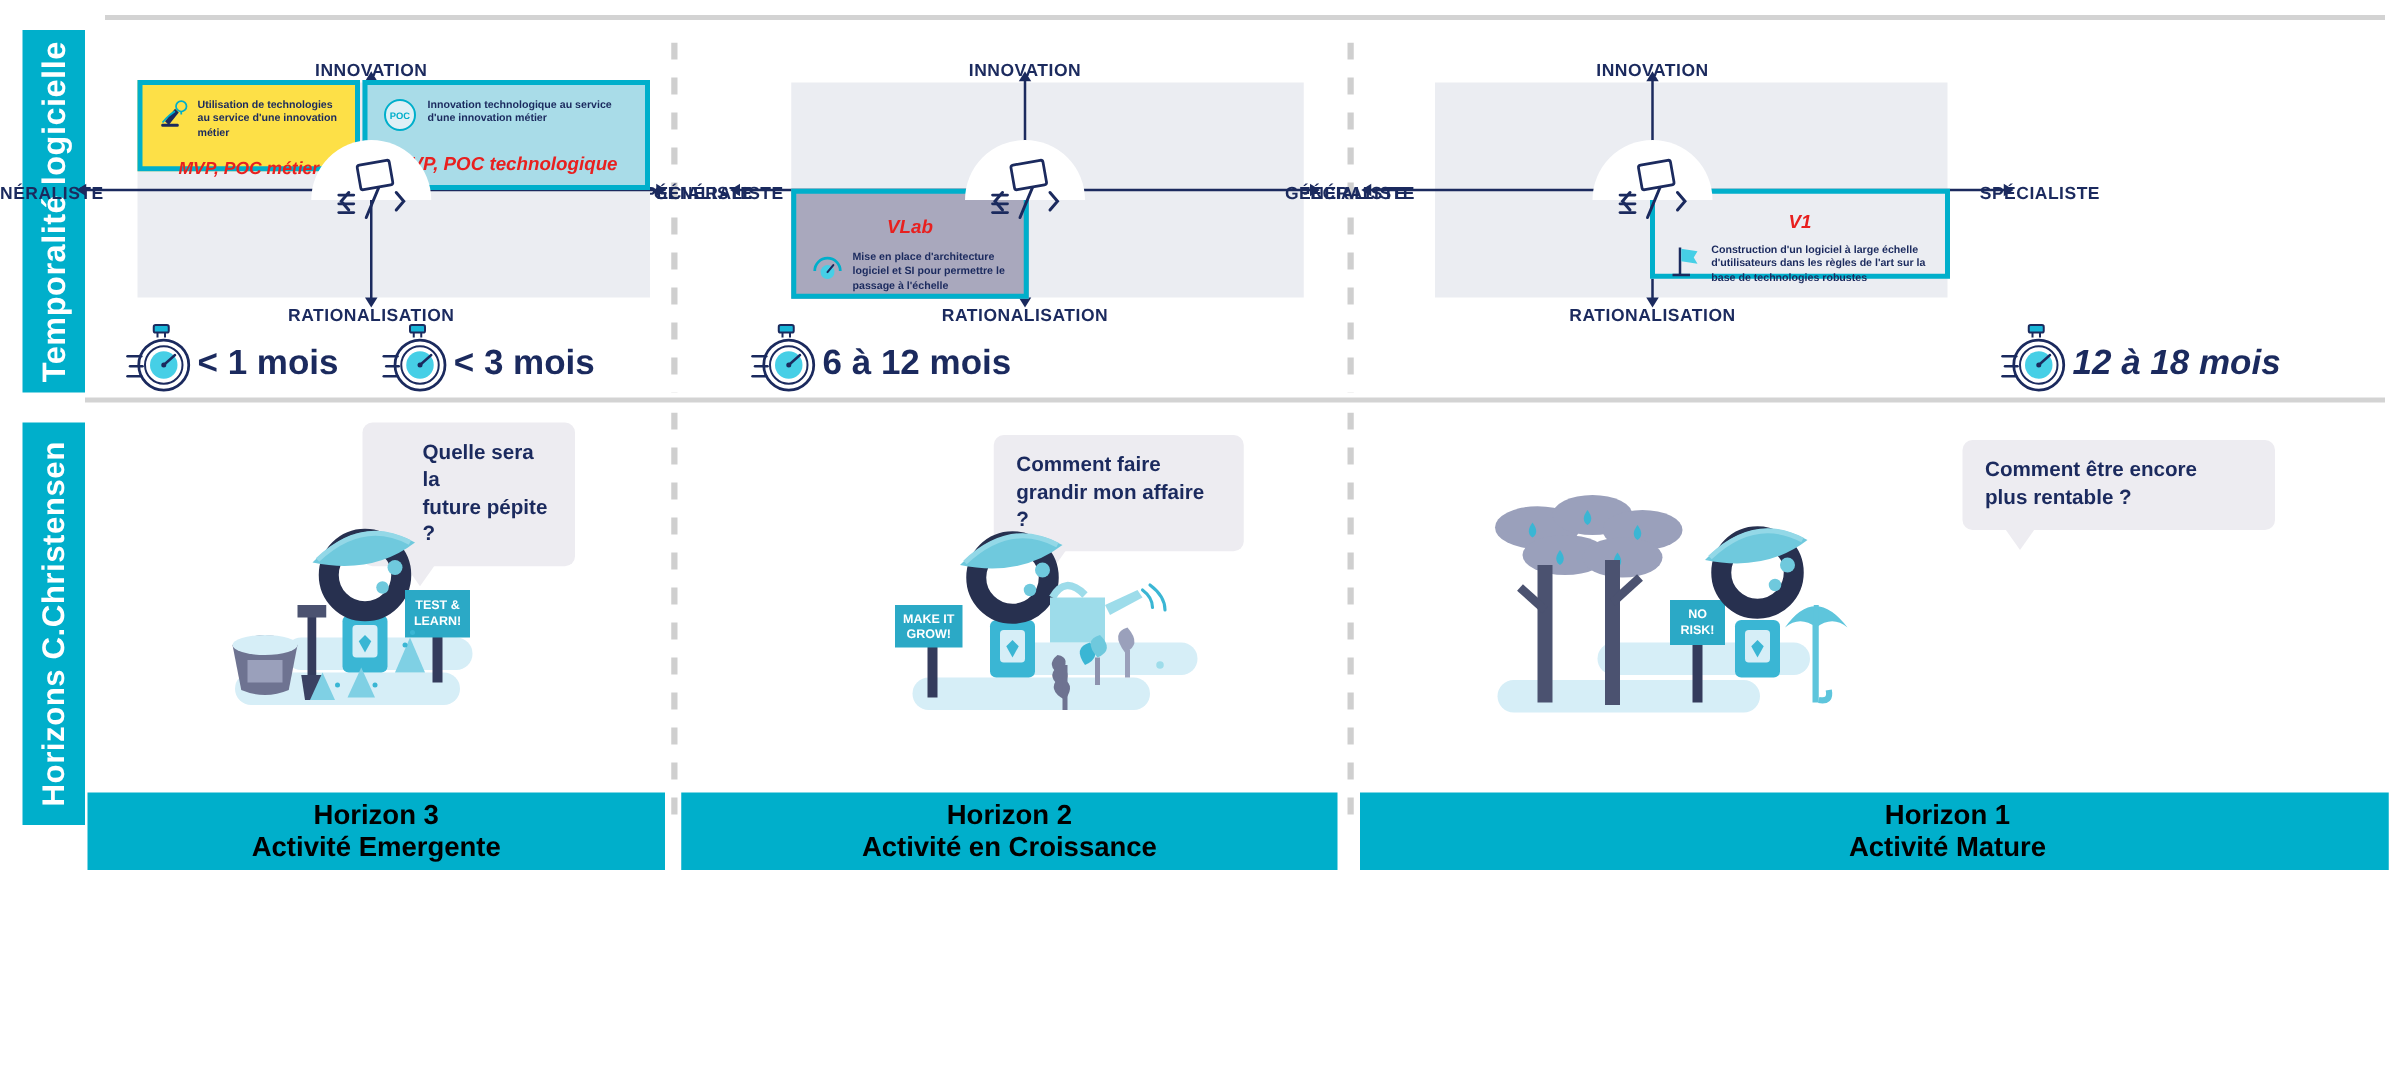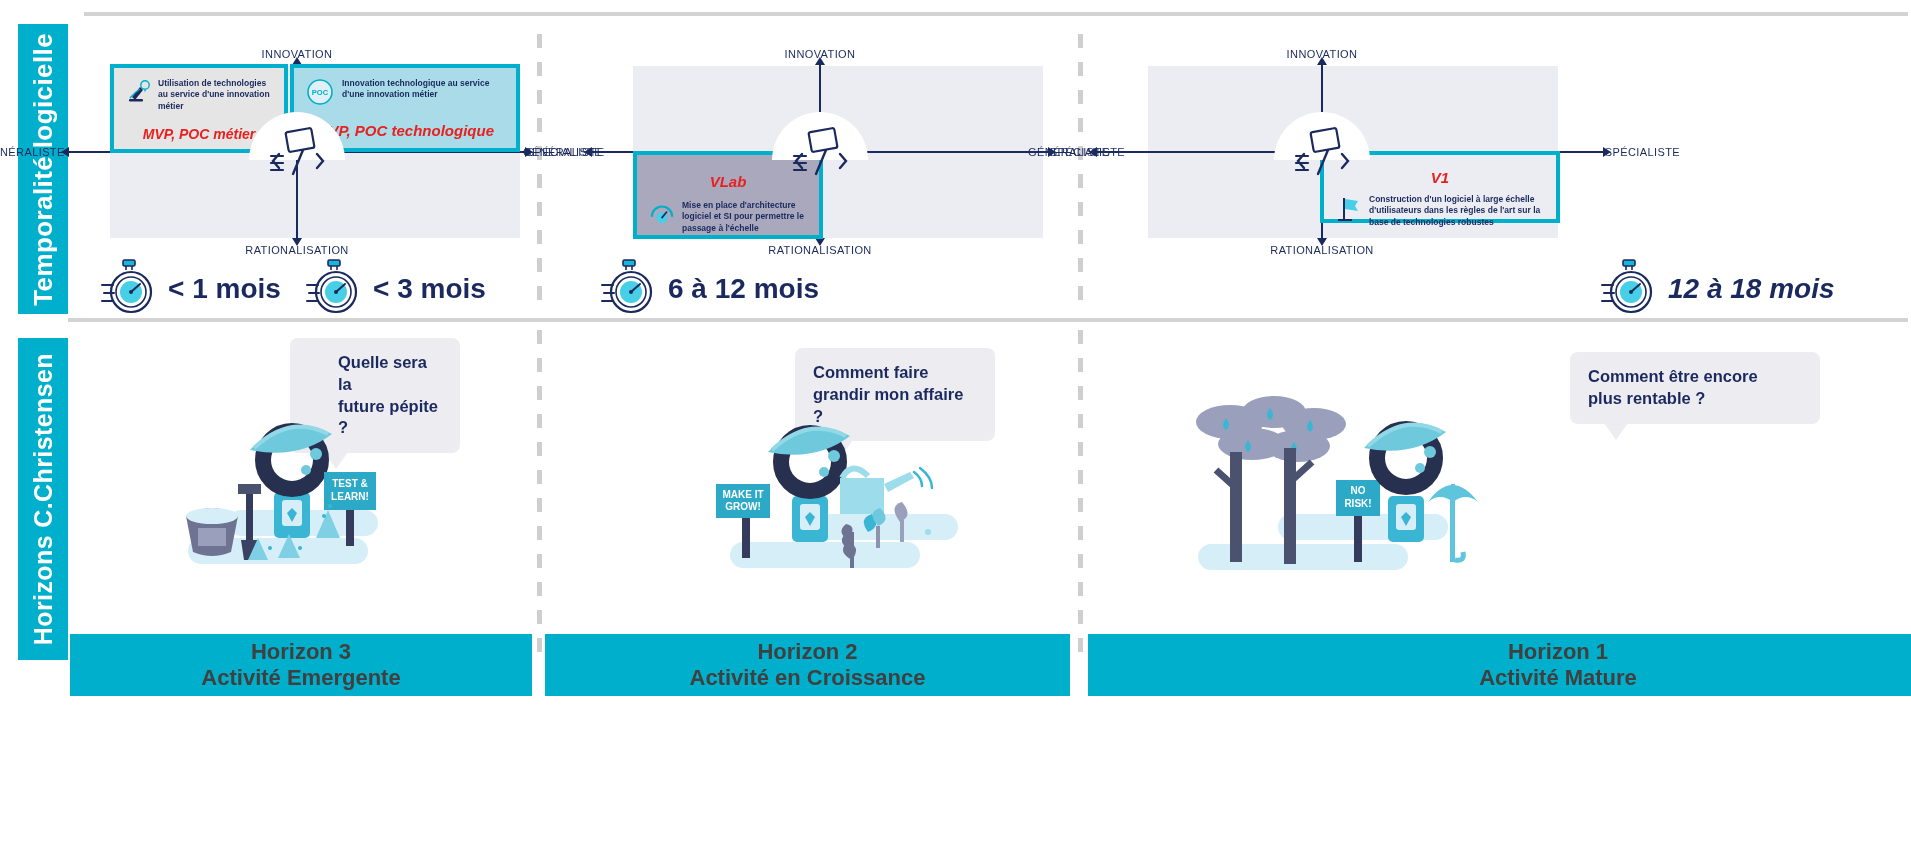--- a/index.html
+++ b/index.html
@@ -37,21 +37,21 @@
   #vd-1-bot { left:537px;  top:330px; height:330px; }
   #vd-2-bot { left:1078px; top:330px; height:330px; }
 
   
   .quad { position:absolute; top:34px; height:265px; }
   #quad-1 { left:62px;   width:470px; }
   #quad-2 { left:585px;  width:470px; }
   #quad-3 { left:1090px; width:470px; }
   #quad-3 { width:520px; }
 
-  .axis-label { position:absolute; font-size:11px; font-weight:normal;
+  .axis-label { position:absolute; font-size:14px; font-weight:bold;
                 color:#1b2a5e; letter-spacing:.4px; white-space:nowrap; }
   .lbl-innov { top:14px; left:50%; transform:translateX(-50%); }
   .lbl-ratio { top:210px; left:50%; transform:translateX(-50%); }
   .lbl-left  { top:112px; left:-62px; }
   .lbl-right { top:112px; right:-70px; }
 
   .grey-field { position:absolute; background:#ebedf2; }
 
   .axis-v { position:absolute; width:2px; background:#1b2a5e;
             left:50%; margin-left:-1px; top:30px; height:175px; }
@@ -75,41 +75,41 @@
   .cbox { position:absolute; border:4px solid #00AFCB; padding:10px 12px; }
   .cbox .ttl   { font-size:14px; font-style:italic; font-weight:bold;
                  color:#e8201f; text-align:center; }
   .cbox .desc  { font-size:8.5px; color:#1b2a5e; line-height:1.35; font-weight:600; }
 
   
   .dev-glyph { position:absolute; left:50%; top:60px; transform:translateX(-50%);
                width:108px; height:108px; z-index:4; pointer-events:none; }
 
   
-  .timer { position:absolute; display:flex; align-items:center; gap:10px; }
+  .timer { position:absolute; display:flex; align-items:center; gap:0; }
   .timer .txt { font-size:28px; font-weight:bold; color:#1b2a5e; white-space:nowrap; }
   #timer-1 { left:100px;  top:258px; }
   #timer-2 { left:305px;  top:258px; }
   #timer-3 { left:600px;  top:258px; }
   #timer-4 { left:1600px; top:258px;font-style:italic; }
 
   
   .panel { position:absolute; top:330px; }
   #panel-1 { left:70px;  width:462px; }
   #panel-2 { left:545px; width:525px; }
   #panel-3 { left:1088px;width:820px; }
 
   .bubble { position:absolute; background:#edecf1; border-radius:8px;
             padding:14px 18px; color:#1b2a5e; font-size:16.5px;
             font-weight:bold; line-height:1.32; white-space:pre-line; }
   .bubble::after { content:""; position:absolute; bottom:-16px; left:34px;
             border-left:12px solid transparent; border-right:12px solid transparent;
             border-top:17px solid #edecf1; }
 
-  .hbar { position:absolute; background:#00AFCB; color:#404040; text-align:center;
+  .hbar { position:absolute; background:#00AFCB; color:#000000; text-align:center;
           display:flex; flex-direction:column; align-items:center;
           justify-content:center; height:62px; font-weight:bold;
           line-height:1.18; }
   .hbar .l1 { font-size:22px; }
   .hbar .l2 { font-size:22px; }
   #hbar-1 { left:70px;   top:634px; width:462px; }
   #hbar-2 { left:545px;  top:634px; width:525px; }
   #hbar-3 { left:1088px; top:634px; width:940px; }
 
   .scene { position:absolute; }
@@ -137,21 +137,21 @@
   <div class="quad" id="quad-1">
     <div class="axis-label lbl-innov">INNOVATION</div>
     <div class="axis-label lbl-ratio">RATIONALISATION</div>
     <div class="axis-label lbl-left">NÉRALISTE</div>
     <div class="axis-label lbl-right">SPÉCIALISTE</div>
 
     <div class="grey-field" style="left:48px; top:32px; width:410px; height:172px;"></div>
     <div class="axis-v"></div>
     <div class="axis-h"></div>
 
-    <div class="cbox" style="left:48px; top:30px; width:178px; height:89px; background:#e5e5e5;">
+    <div class="cbox" style="left:48px; top:30px; width:178px; height:73px; background:#fde047;">
       <div style="display:flex; gap:6px; align-items:flex-start;">
         <span style="flex:0 0 26px;">
           <svg width="26" height="26" viewBox="0 0 26 26">
             <circle cx="19" cy="7" r="4.2" fill="none" stroke="#00AFCB" stroke-width="1.4"></circle>
             <line x1="19" y1="11.5" x2="19" y2="13.5" stroke="#00AFCB" stroke-width="1.4"></line>
             <path d="M6 19 L14 9 L17 12 L9 22 Z" fill="#1b2a5e"></path>
             <rect x="3" y="21" width="14" height="2.4" rx="1" fill="#1b2a5e"></rect>
             <path d="M4 20 q5 -6 10 -9" stroke="#00AFCB" stroke-width="1.4" fill="none"></path>
           </svg>
         </span>

